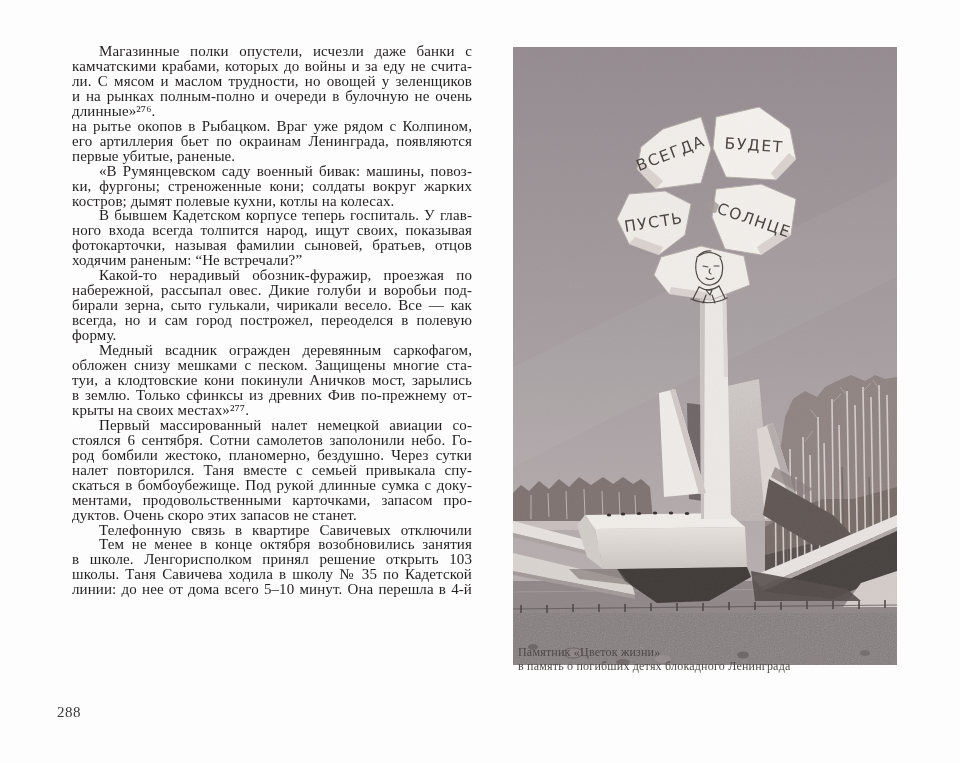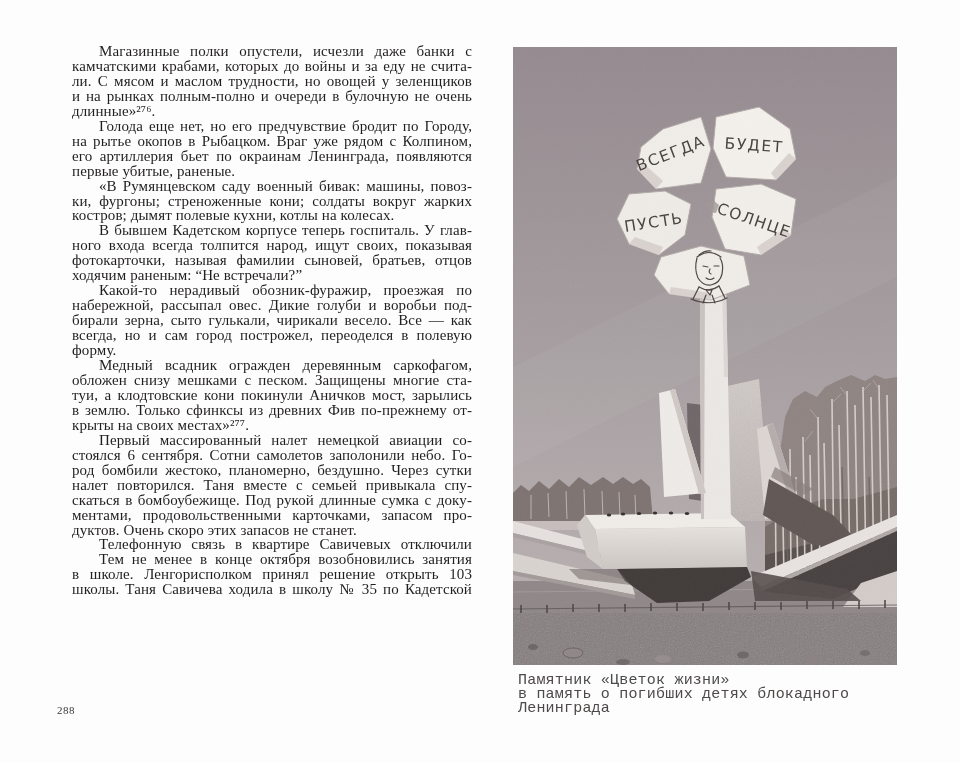--- a/index.html
+++ b/index.html
@@ -11,29 +11,29 @@
   
   .text-col{
     position:absolute;left:60px;top:44px;width:412px;
     color:#211e1f;font-size:15px;line-height:14.95px;
     letter-spacing:0.1px;
   }
   .tline{text-align:justify;text-align-last:justify;white-space:nowrap0;margin-left:12px;}
   .tline.endp{text-align-last:left;font-family:Liberation Serif, serif;}
   .tline.ind{padding-left:27px;}
   .page-num{
-    position:absolute;left:57px;top:704px;font-size:11px;color:#3a3738;
+    position:absolute;left:57px;top:704px;font-size:15px;color:#3a3738;
     letter-spacing:0.5px;
   }
   
   .photo{position:absolute;left:513px;top:47px;width:384px;height:618px;margin:0;}
   .photo svg{display:block;width:384px;height:618px;}
   .caption{
-    position:absolute;left:518px;top:674px;width:360px;
-    font-size:15px;line-height:13.8px;color:#4e4949;letter-spacing:0.2px;font-family:Liberation Mono, monospace;
+    position:absolute;left:518px;top:646px;width:360px;
+    font-size:12px;line-height:13.8px;color:#4e4949;letter-spacing:0.2px;
   }
   .petal-word{
     font-family:"DejaVu Sans","Liberation Sans",sans-serif;
     fill:#48413d;letter-spacing:1.5px;font-size:15.5px;
   }
   .sketch{stroke:#4b4440;stroke-width:1.2;fill:none;stroke-linecap:round;stroke-linejoin:round;}
 </style>
 </head>
 <body>
 
@@ -41,21 +41,20 @@
 
   <div class="text-col">
       <div>
         <div class="tline ind">Магазинные полки опустели, исчезли даже банки с</div>
         <div class="tline">камчатскими крабами, которых до войны и за еду не счита-</div>
         <div class="tline">ли. С мясом и маслом трудности, но овощей у зеленщиков</div>
         <div class="tline">и на рынках полным-полно и очереди в булочную не очень</div>
         <div class="tline endp">длинные»²⁷⁶.</div>
       </div>
       <div>
-        <div class="tline ind">Голода еще нет, но его предчувствие бродит по Городу,</div>
         <div class="tline">на рытье окопов в Рыбацком. Враг уже рядом с Колпином,</div>
         <div class="tline">его артиллерия бьет по окраинам Ленинграда, появляются</div>
         <div class="tline endp">первые убитые, раненые.</div>
       </div>
       <div>
         <div class="tline ind">«В Румянцевском саду военный бивак: машины, повоз-</div>
         <div class="tline">ки, фургоны; стреноженные кони; солдаты вокруг жарких</div>
         <div class="tline endp">костров; дымят полевые кухни, котлы на колесах.</div>
       </div>
       <div>
@@ -87,20 +86,21 @@
         <div class="tline">ментами, продовольственными карточками, запасом про-</div>
         <div class="tline endp">дуктов. Очень скоро этих запасов не станет.</div>
       </div>
       <div>
         <div class="tline ind">Телефонную связь в квартире Савичевых отключили</div>
       </div>
       <div>
         <div class="tline ind">Тем не менее в конце октября возобновились занятия</div>
         <div class="tline">в школе. Ленгорисполком принял решение открыть 103</div>
         <div class="tline">школы. Таня Савичева ходила в школу № 35 по Кадетской</div>
+        <div class="tline">линии: до нее от дома всего 5–10 минут. Она перешла в 4-й</div>
       </div>
     </div>
 
   <div class="page-num">288</div>
 
   <figure class="photo">
     <svg viewBox="0 0 384 618" xmlns="http://www.w3.org/2000/svg">
       <defs>
         <linearGradient id="skyG" x1="0" y1="0" x2="0" y2="1">
           <stop offset="0" stop-color="#948a8f"></stop>

